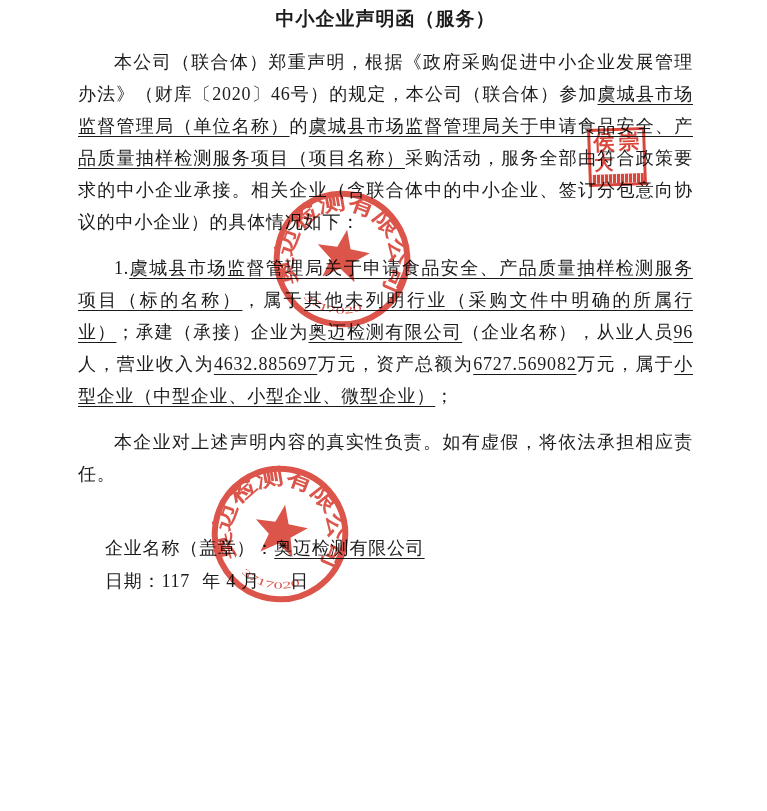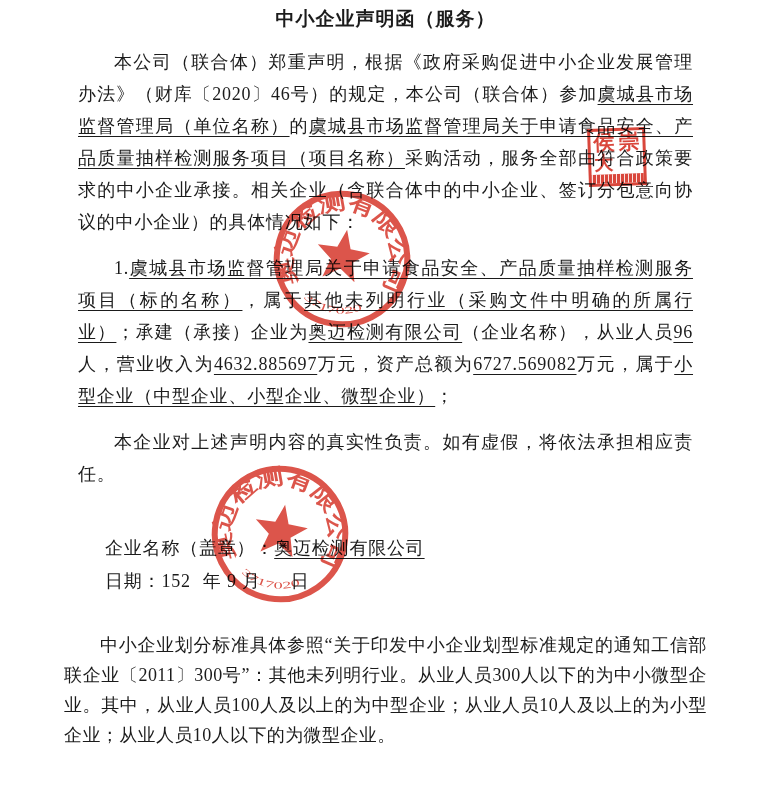--- a/index.html
+++ b/index.html
@@ -64,25 +64,24 @@
 
   <p class="bp"><span>本公司（联合体）郑重声明，根据《政府采购促进中小企业发展管理办法》（财库〔2020〕46号）的规定，本公司（联合体）参加</span><span class="u">虞城县市场监督管理局（单位名称）</span><span>的</span><span class="u">虞城县市场监督管理局关于申请食品安全、产品质量抽样检测服务项目（项目名称）</span><span>采购活动，服务全部由符合政策要求的中小企业承接。相关企业（含联合体中的中小企业、签订分包意向协议的中小企业）的具体情况如下：</span></p>
 
   <p class="bp"><span>1.</span><span class="u">虞城县市场监督管理局关于申请食品安全、产品质量抽样检测服务项目（标的名称）</span><span>，属于</span><span class="u">其他未列明行业（采购文件中明确的所属行业）</span><span>；承建（承接）企业为</span><span class="u">奥迈检测有限公司</span><span>（企业名称），从业人员</span><span class="u">96</span><span>人，营业收入为</span><span class="u">4632.885697</span><span>万元，资产总额为</span><span class="u">6727.569082</span><span>万元，属于</span><span class="u">小型企业（中型企业、小型企业、微型企业）</span><span>；</span></p>
 
 
   <p class="bp">本企业对上述声明内容的真实性负责。如有虚假，将依法承担相应责任。</p>
 
   <div class="sig">
     <div class="sig-line"><span>企业名称（盖章）：</span><span class="u">奥迈检测有限公司</span></div>
-    <div class="sig-line"><span>日期：152</span><span class="gap-sm"></span><span>年 9 月</span><span class="gap-lg"></span><span>日</span></div>
+    <div class="sig-line"><span>日期：117</span><span class="gap-sm"></span><span>年 4 月</span><span class="gap-lg"></span><span>日</span></div>
   </div>
 
   <div class="notes">
-    <p class="np">中小企业划分标准具体参照“关于印发中小企业划型标准规定的通知工信部联企业〔2011〕300号”：其他未列明行业。从业人员300人以下的为中小微型企业。其中，从业人员100人及以上的为中型企业；从业人员10人及以上的为小型企业；从业人员10人以下的为微型企业。</p>
   </div>
 
   <svg width="0" height="0" style="position:absolute" aria-hidden="true">
     <defs>
       <path id="arcTop" d="M 37.4 113.3 A 54 54 0 1 1 122.6 113.3"></path>
       <path id="arcBot" d="M 46.1 128.3 A 59 59 0 0 0 113.9 128.3"></path>
     </defs>
   </svg>
 
   <svg class="seal" id="sealA" viewBox="0 0 160 160">

